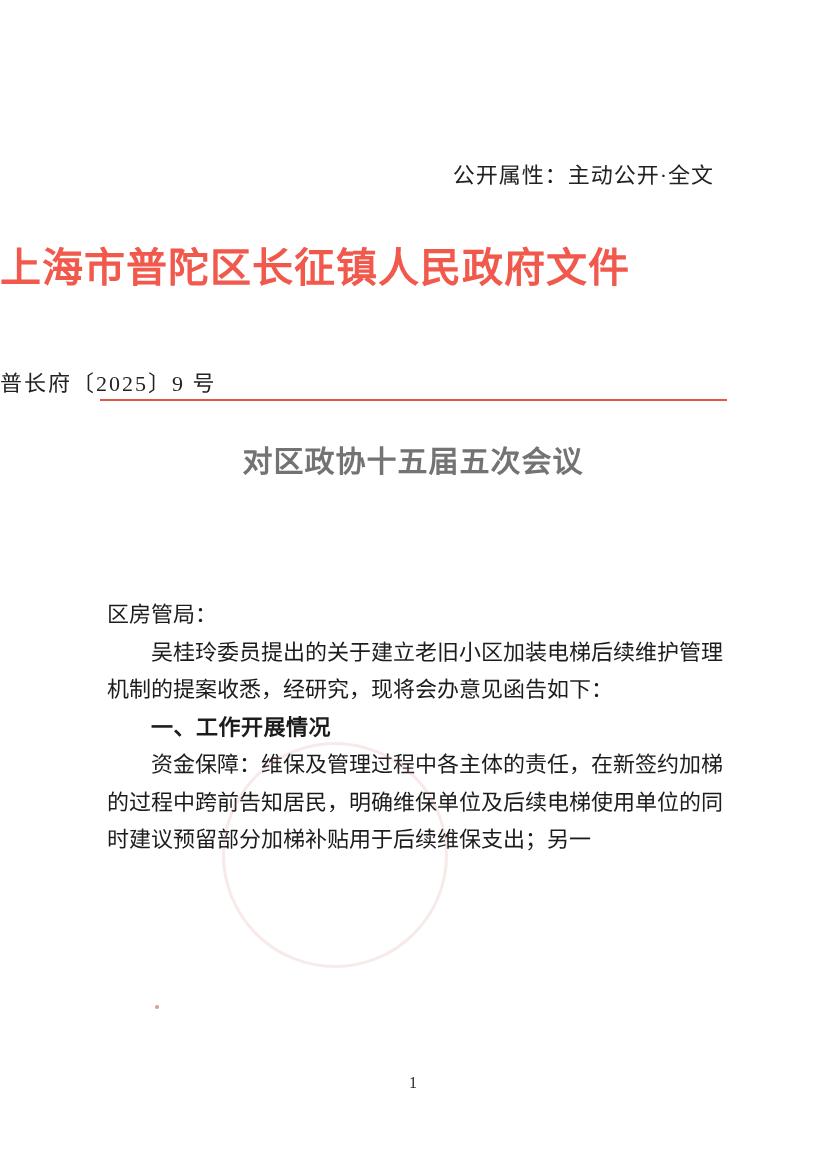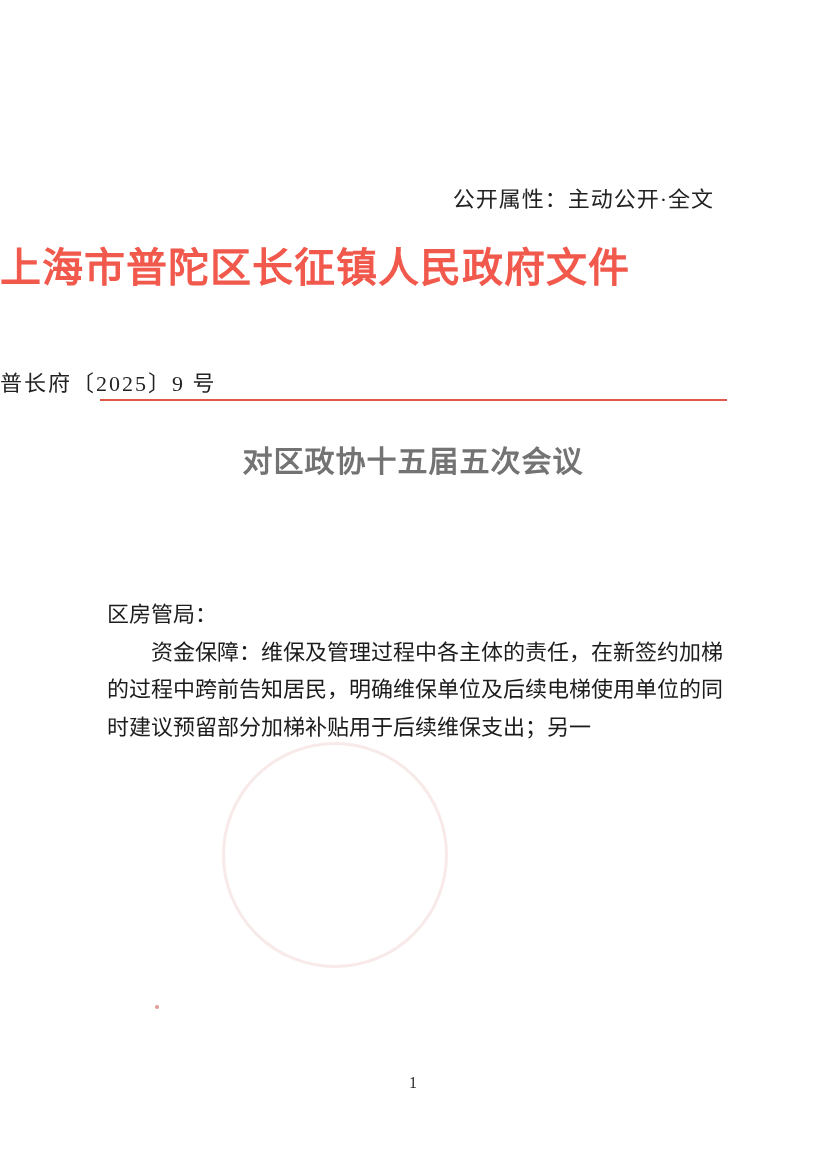--- a/index.html
+++ b/index.html
@@ -17,21 +17,20 @@
     color: #1c1c1c;
   }
   .publicity {
     position: absolute;
     top: 157px;
     right: 112px;
     font-size: 22px;
     letter-spacing: 1px;
     color: #222222;
     white-space: nowrap;
-    margin-top: 24px;
   }
   .masthead {
     position: absolute;
     top: 234px;
     left: 0;
     width: 100%;
     text-align: left;
     font-size: 41px;
     font-weight: bold;
     letter-spacing: 1px;
@@ -136,20 +135,22 @@
 
   <div class="rule"></div>
 
   <div class="doctitle">
     <div>对区政协十五届五次会议</div>
   </div>
 
   <div class="docbody">
     <p class="salutation">区房管局：</p>
     <div>
+        <p class="para normal">吴桂玲委员提出的关于建立老旧小区加装电梯后续维护管理机制的提案收悉，经研究，现将会办意见函告如下：</p>
+        <p class="para heading">一、工作开展情况</p>
         <p class="para normal">资金保障：维保及管理过程中各主体的责任，在新签约加梯的过程中跨前告知居民，明确维保单位及后续电梯使用单位的同时建议预留部分加梯补贴用于后续维保支出；另一</p>
       </div>
   </div>
 
   <div class="stamp"></div>
   <div class="speck"></div>
 
   <div class="pagenum">1</div>
 
 </div>

